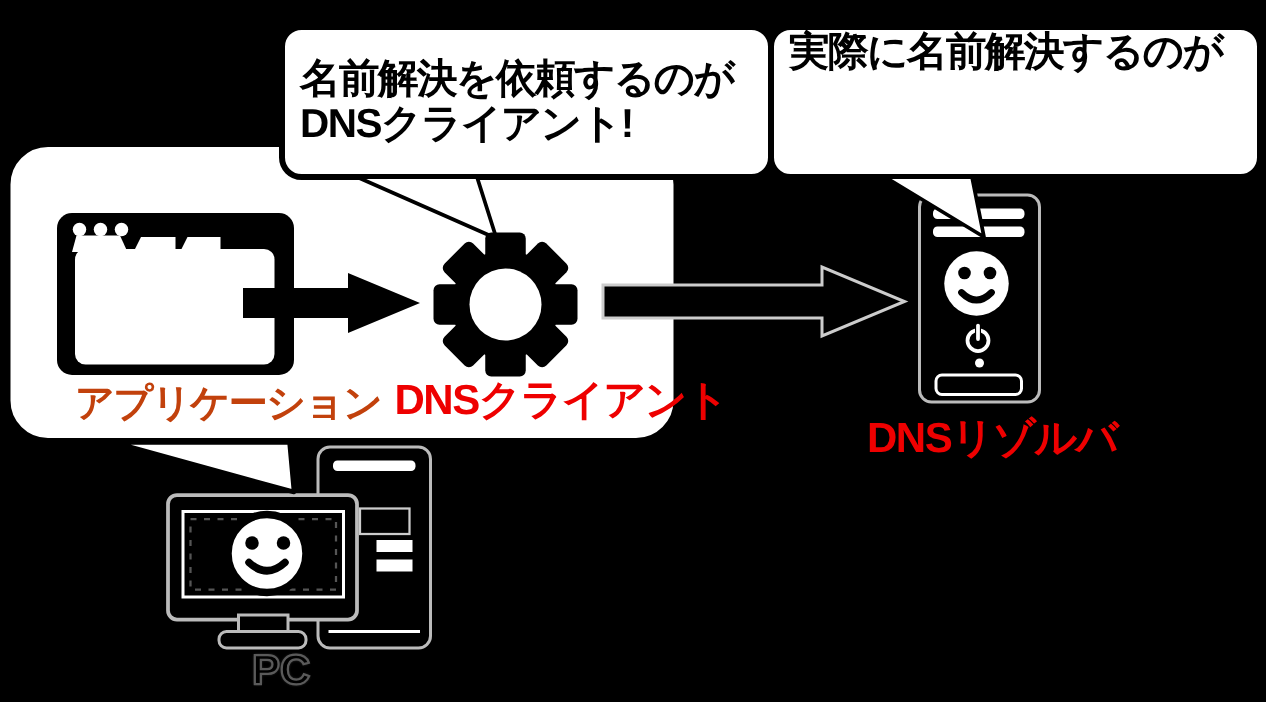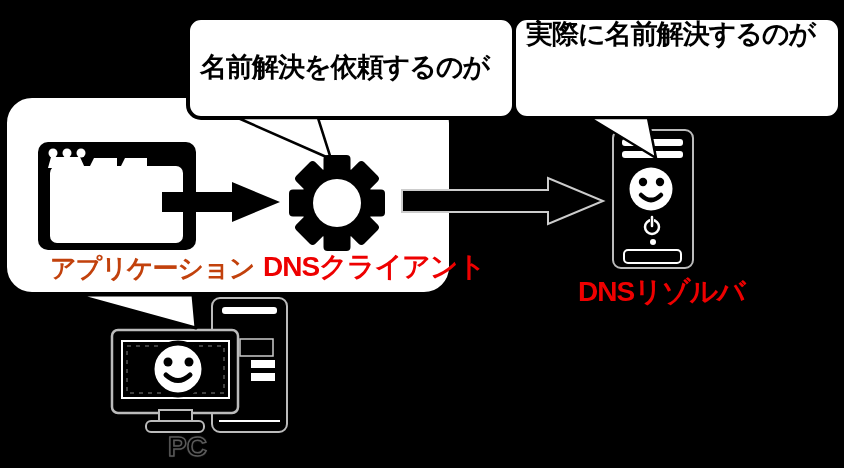--- a/index.html
+++ b/index.html
@@ -85,20 +85,21 @@
         <circle cx="189" cy="362" r="4.5" fill="#000"></circle>
         <path d="M166,375 Q178,386 190,375" fill="none" stroke="#000" stroke-width="5" stroke-linecap="round"></path>
       </g>
       <rect x="159" y="410" width="33" height="14" fill="#000" stroke="#bbb" stroke-width="2"></rect>
       <rect x="146" y="421" width="58" height="11" rx="5" fill="#000" stroke="#bbb" stroke-width="2"></rect>
     </g>
   </svg>
 
   <div class="callout callout-1 z3">
     <div class="line">名前解決を依頼するのが</div>
+    <div class="line">DNSクライアント!</div>
   </div>
   <div class="callout callout-2 z3">
     <div class="line">実際に名前解決するのが</div>
   </div>
 
   <svg class="layer z4" viewBox="0 0 844 468">
 
     <polygon points="76,295 196,328 193,295" fill="#fff" stroke="#000" stroke-width="3" stroke-linejoin="round"></polygon>
 
     <polygon points="238,118 331,159 318,118" fill="#fff" stroke="#000" stroke-width="2.5" stroke-linejoin="round"></polygon>

